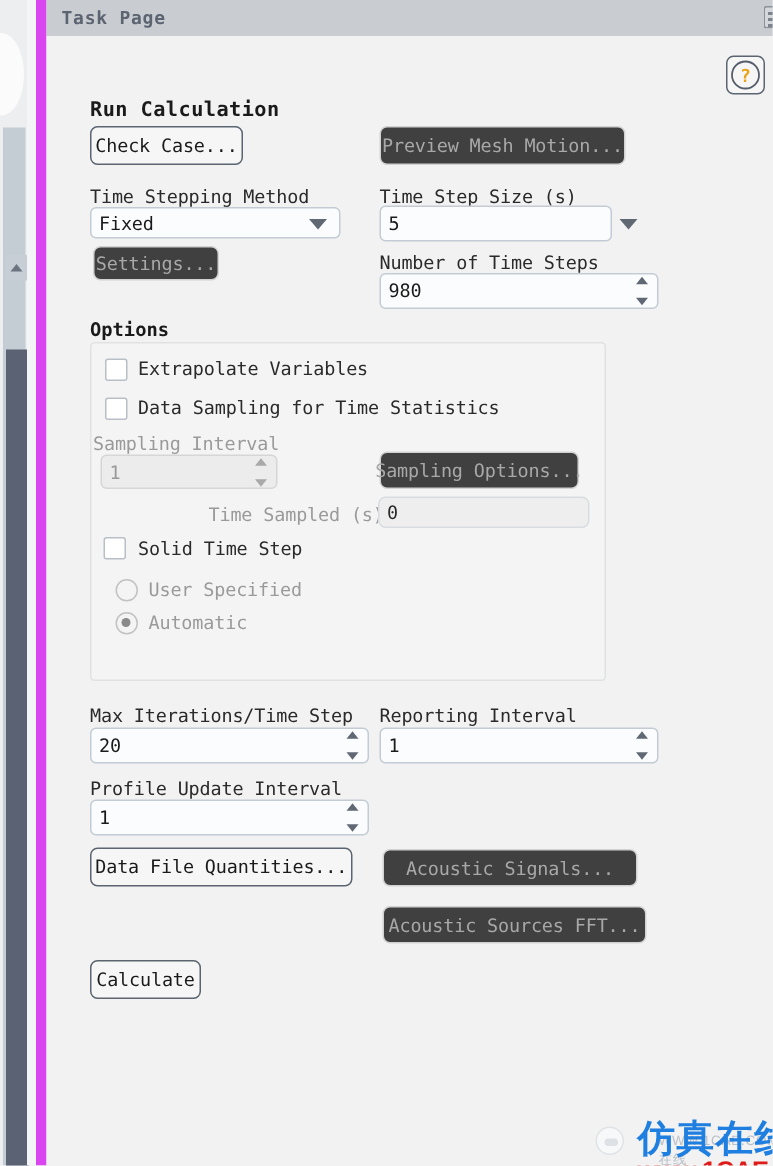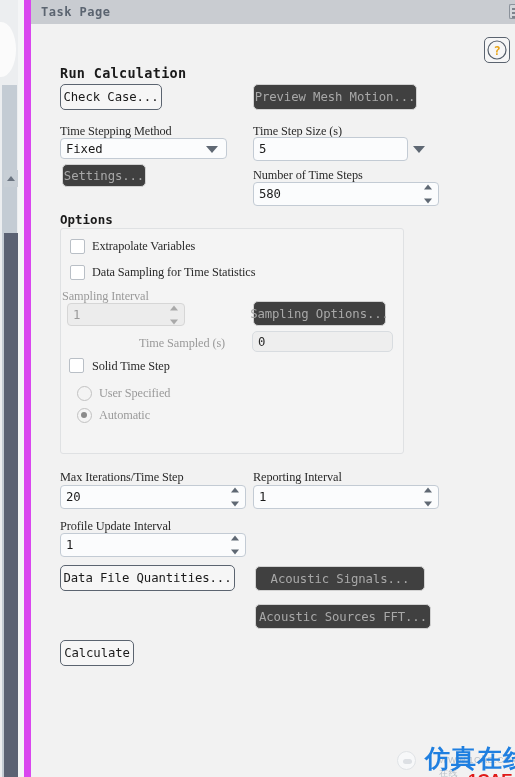--- a/index.html
+++ b/index.html
@@ -134,21 +134,20 @@
   }
   #help-button svg { display: block; }
 
   
   .lbl {
     position: absolute;
     font-size: 12.3px;
     color: #2a2a2a;
     white-space: nowrap;
     letter-spacing: -0.1px;
-    font-family: Liberation Serif, serif;
   }
   .lbl-dim { color: #9a9a9a; }
 
   .btn {
     position: absolute;
     border: 1px solid #5b6470;
     border-radius: 5px;
     background: #f6f6f6;
     font-family: inherit;
     font-size: 12.3px;
@@ -370,21 +369,21 @@
     <div class="btn btn-disabled" style="left:31px; top:140px; width:84px; height:23px;">Settings...</div>
 
     <div class="lbl" style="left:222px; top:100px;">Time Step Size (s)</div>
     <div class="field" style="left:222px; top:113px; width:155px; height:24px;">
       <span>5</span>
     </div>
     <span class="combo-arrow" style="left:382px; top:122px;"></span>
 
     <div class="lbl" style="left:222px; top:144px;">Number of Time Steps</div>
     <div class="field" style="left:222px; top:158px; width:186px; height:24px;">
-      <span>580</span>
+      <span>980</span>
       <span class="spin">
         <i class="up"></i>
           <i class="down"></i>
       </span>
     </div>
 
     <div id="options-group-title">Options</div>
     <div id="options-box"></div>
 
     <div class="cb" style="left:39px; top:215px;"></div>

